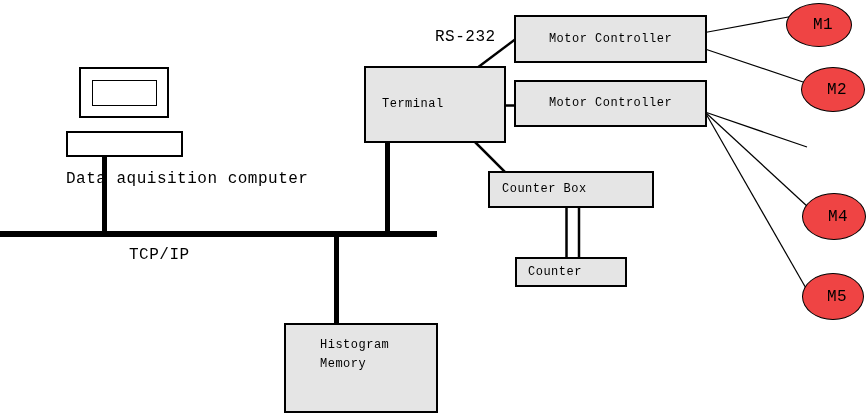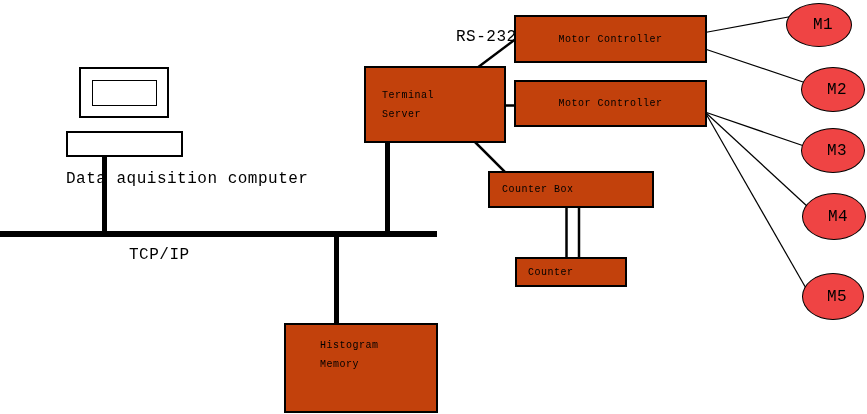--- a/index.html
+++ b/index.html
@@ -14,25 +14,25 @@
   }
   .lines-layer {
     position: absolute;
     left: 0; top: 0;
     width: 867px; height: 414px;
     z-index: 2;
     pointer-events: none;
   }
   .node-box {
     position: absolute;
-    background: #c2410c;
+    background: #e5e5e5;
     border: 2px solid #000000;
     box-sizing: border-box;
     z-index: 3;
-    font-size: 10px;
+    font-size: 12px;
     letter-spacing: 0.5px;
     line-height: 19px;
     white-space: nowrap;
   }
   .v-center { display: flex; flex-direction: column; justify-content: center; }
   .h-center { display: flex; align-items: center; justify-content: center; }
   .ellipse {
     position: absolute;
     background: #ef4444;
     border: 1.5px solid #000000;
@@ -80,21 +80,21 @@
   #keyboard      { left: 66px; top: 131px; width: 117px; height: 26px; }
 
   #motor-m1 { left: 786px; top: 3px;   width: 66px; height: 44px; }
   #motor-m2 { left: 801px; top: 67px;  width: 64px; height: 45px; justify-content: center; }
   #motor-m3 { left: 801px; top: 128px; width: 64px; height: 45px; }
   #motor-m4 { left: 802px; top: 193px; width: 64px; height: 47px; }
   #motor-m5 { left: 802px; top: 273px; width: 62px; height: 47px; }
 
   #label-dac   { left: 66px;  top: 170px; }
   #label-tcpip { left: 129px; top: 246px; font-family: Liberation Mono, monospace; }
-  #label-rs232 { left: 456px; top: 28px; font-family: Liberation Mono, monospace;  }
+  #label-rs232 { left: 435px; top: 28px; font-family: Liberation Mono, monospace;  }
 </style>
 </head>
 <body>
 
 <div class="stage">
 
   <svg class="lines-layer" viewBox="0 0 867 414">
 
     <line x1="0" y1="234" x2="437" y2="234" stroke="#000" stroke-width="6"></line>
 
@@ -119,21 +119,20 @@
   <div class="icon-rect" id="monitor-outer"></div>
   <div class="icon-rect thin" id="monitor-inner"></div>
   <div class="icon-rect" id="keyboard"></div>
   <div class="float-label under-lines" id="label-dac">Data aquisition computer</div>
 
   <div class="float-label" id="label-tcpip">TCP/IP</div>
   <div class="float-label" id="label-rs232">RS-232</div>
 
   <div class="node-box v-center" id="terminal-server">
     <span>Terminal</span>
-    <span>Server</span>
   </div>
 
   <div class="node-box h-center" id="motor-controller-1">
     <span>Motor Controller</span>
   </div>
 
   <div class="node-box h-center" id="motor-controller-2">
     <span>Motor Controller</span>
   </div>
 
@@ -149,23 +148,20 @@
   <div class="node-box v-center" id="counter">
     <span>Counter</span>
   </div>
 
   <div class="ellipse" id="motor-m1">
     <span>M1</span>
   </div>
   <div class="ellipse" id="motor-m2">
     <span>M2</span>
   </div>
-  <div class="ellipse" id="motor-m3">
-    <span>M3</span>
-  </div>
   <div class="ellipse" id="motor-m4">
     <span>M4</span>
   </div>
   <div class="ellipse" id="motor-m5">
     <span>M5</span>
   </div>
 
 </div>
 
 </body></html>

